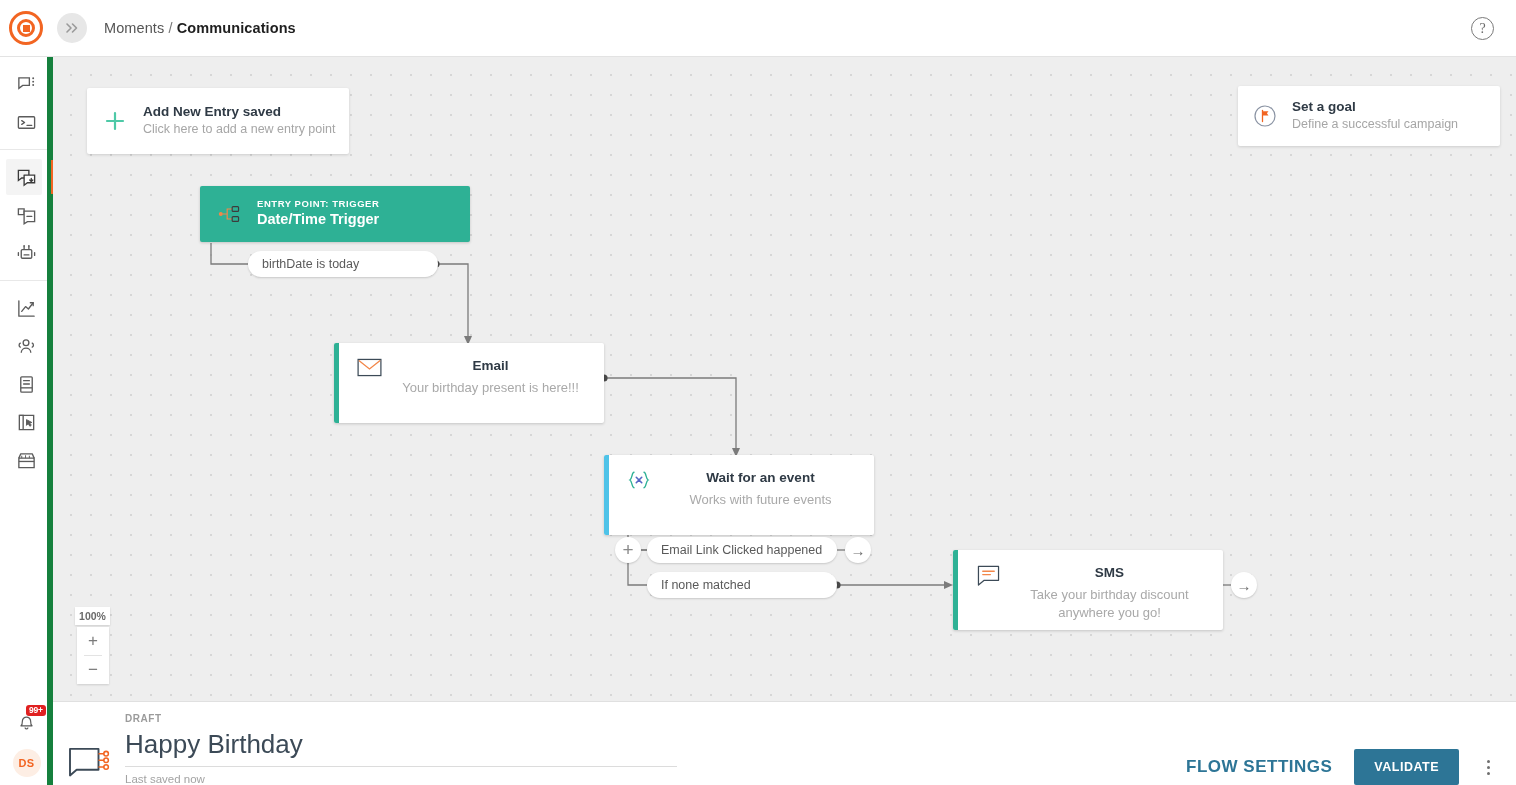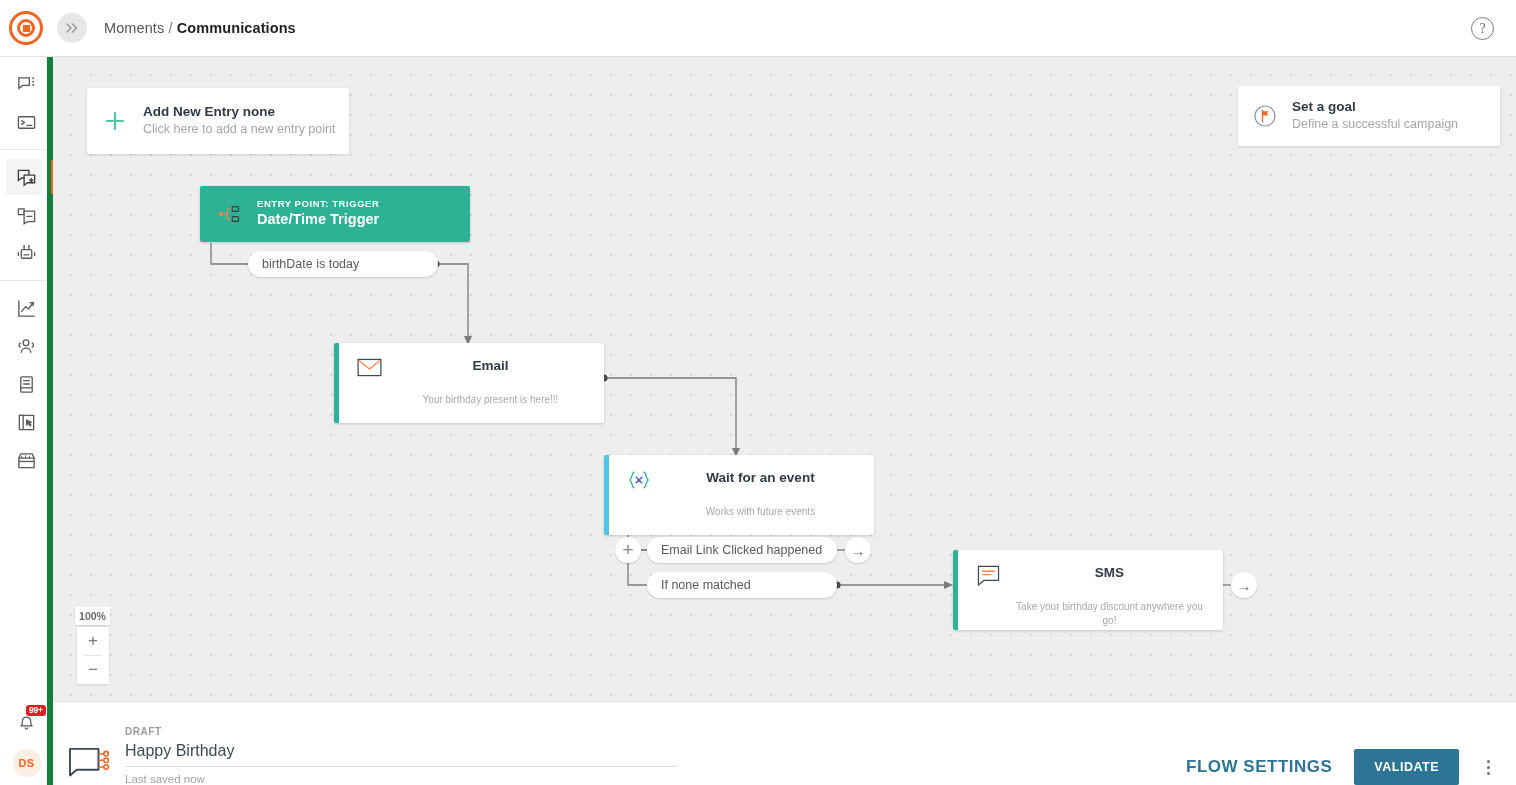--- a/index.html
+++ b/index.html
@@ -108,21 +108,21 @@
   .node {
     position: absolute; background: #fff; border-radius: 2px;
     box-shadow: 0 1px 3px rgba(0,0,0,.18); cursor: pointer;
     display: flex; overflow: hidden;
   }
   .node .accent { width: 5px; flex: none; }
   .node .node-body { display: flex; padding: 14px 12px 12px 10px; flex: 1; text-align: center; }
   .node .node-ico { width: 40px; flex: none; padding-top: 1px; display: flex; justify-content: center; }
   .node .node-text { flex: 1; }
   .node-title { font-size: 13.5px; font-weight: bold; color: #2f3a45; line-height: 1.3; }
-  .node-sub { font-size: 10px; color: #a9a9a9; line-height: 1.42; margin-top: 18px; }
+  .node-sub { font-size: 13px; color: #a9a9a9; line-height: 1.42; margin-top: 4px; }
 
   #trigger-node {
     left: 147px; top: 129px; width: 270px; height: 56px;
     background: #2eb195; box-shadow: 0 1px 3px rgba(0,0,0,.18);
     align-items: center;
   }
   #trigger-node .trig-ico { width: 57px; flex: none; display: flex; justify-content: center; }
   .trig-kicker { font-size: 9.5px; font-weight: bold; color: #fff; letter-spacing: .55px; line-height: 1.3; }
   .trig-title { font-size: 14.5px; font-weight: bold; color: #fff; line-height: 1.35; }
 
@@ -170,21 +170,21 @@
   
   .bottombar {
     position: absolute; left: 53px; top: 701px; width: 1463px; height: 84px;
     background: #fff; border-top: 1px solid #e0e0e0; display: flex; align-items: flex-end;
   }
   .bb-ico { width: 72px; flex: none; display: flex; justify-content: center; align-items: center; }
   .bb-meta { flex: 1; padding-right: 20px; }
   .bb-draft { font-size: 10px; font-weight: bold; color: #9b9b9b; letter-spacing: .55px; }
   .bb-title-input {
     display: block; width: 552px; border: none; border-bottom: 1px solid #dcdcdc;
-    font-family: "Liberation Sans", sans-serif; font-size: 16px; color: #3c4a57;
+    font-family: "Liberation Sans", sans-serif; font-size: 26px; color: #3c4a57;
     padding: 3px 0 6px; margin-top: 2px; outline: none; background: transparent;
   }
   .bb-saved { font-size: 11.5px; color: #a3a3a3; margin-top: 6px; }
   .bb-actions { display: flex; align-items: center; padding-right: 22px; flex: none; }
   .flow-settings {
     font-size: 17px; font-weight: bold; color: #2d7596; letter-spacing: .5px;
     cursor: pointer; margin-right: 22px;
   }
   .validate-btn {
     background: #2d7596; color: #fff; font-size: 12.5px; font-weight: bold;
@@ -367,21 +367,21 @@
       </g>
     </svg>
 
     <div class="hint-card" id="entry-card">
       <div class="plus-ico">
         <svg width="24" height="24" viewBox="0 0 24 24" stroke="#4ec9a7" stroke-width="2.2" stroke-linecap="round">
           <path d="M12 4v16M4 12h16"></path>
         </svg>
       </div>
       <div>
-        <div class="hint-title">Add New Entry none</div>
+        <div class="hint-title">Add New Entry saved</div>
         <div class="hint-sub">Click here to add a new entry point</div>
       </div>
     </div>
 
     <div class="hint-card" id="goal-card">
       <div class="goal-ico">
         <svg width="26" height="26" viewBox="0 0 26 26" fill="none">
           <circle cx="13" cy="13" r="10" stroke="#8a93a3" stroke-width="1.2"></circle>
           <path d="M10.5 7.5v11" stroke="#f26522" stroke-width="1.3" stroke-linecap="round"></path>
           <path d="M10.5 8.2h6l-1.6 2.1 1.6 2.1h-6z" fill="#f26522"></path>

